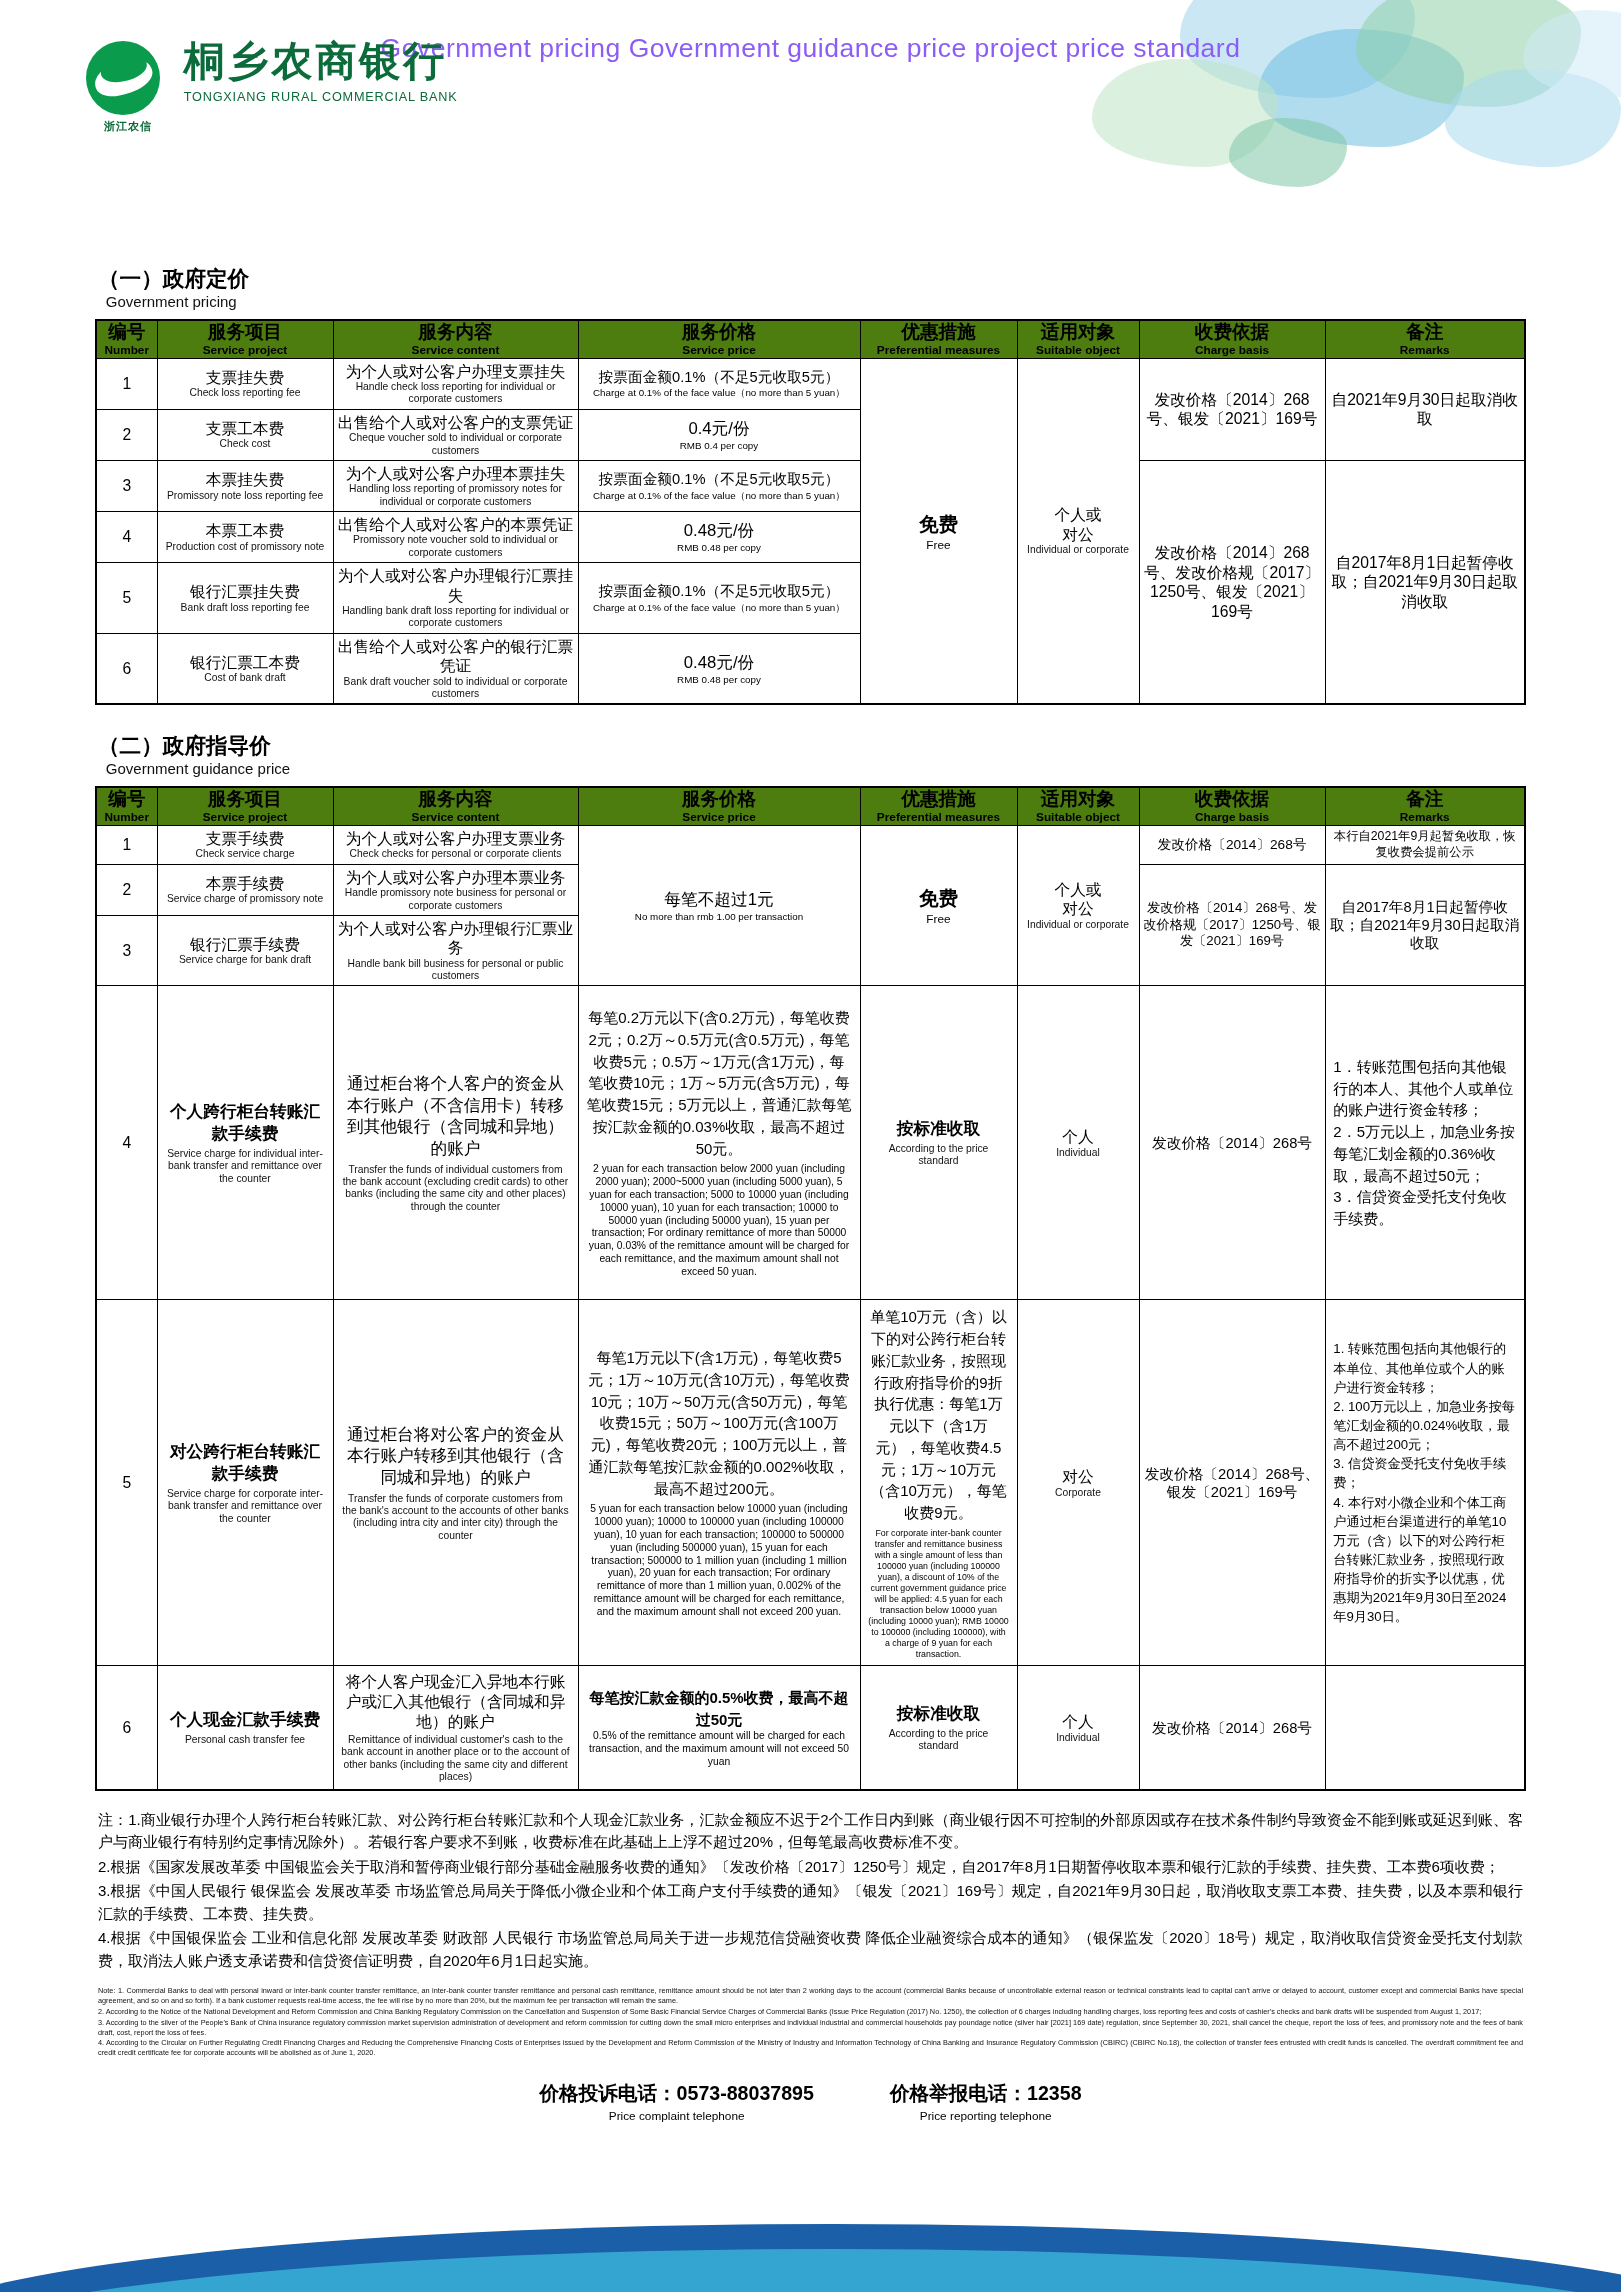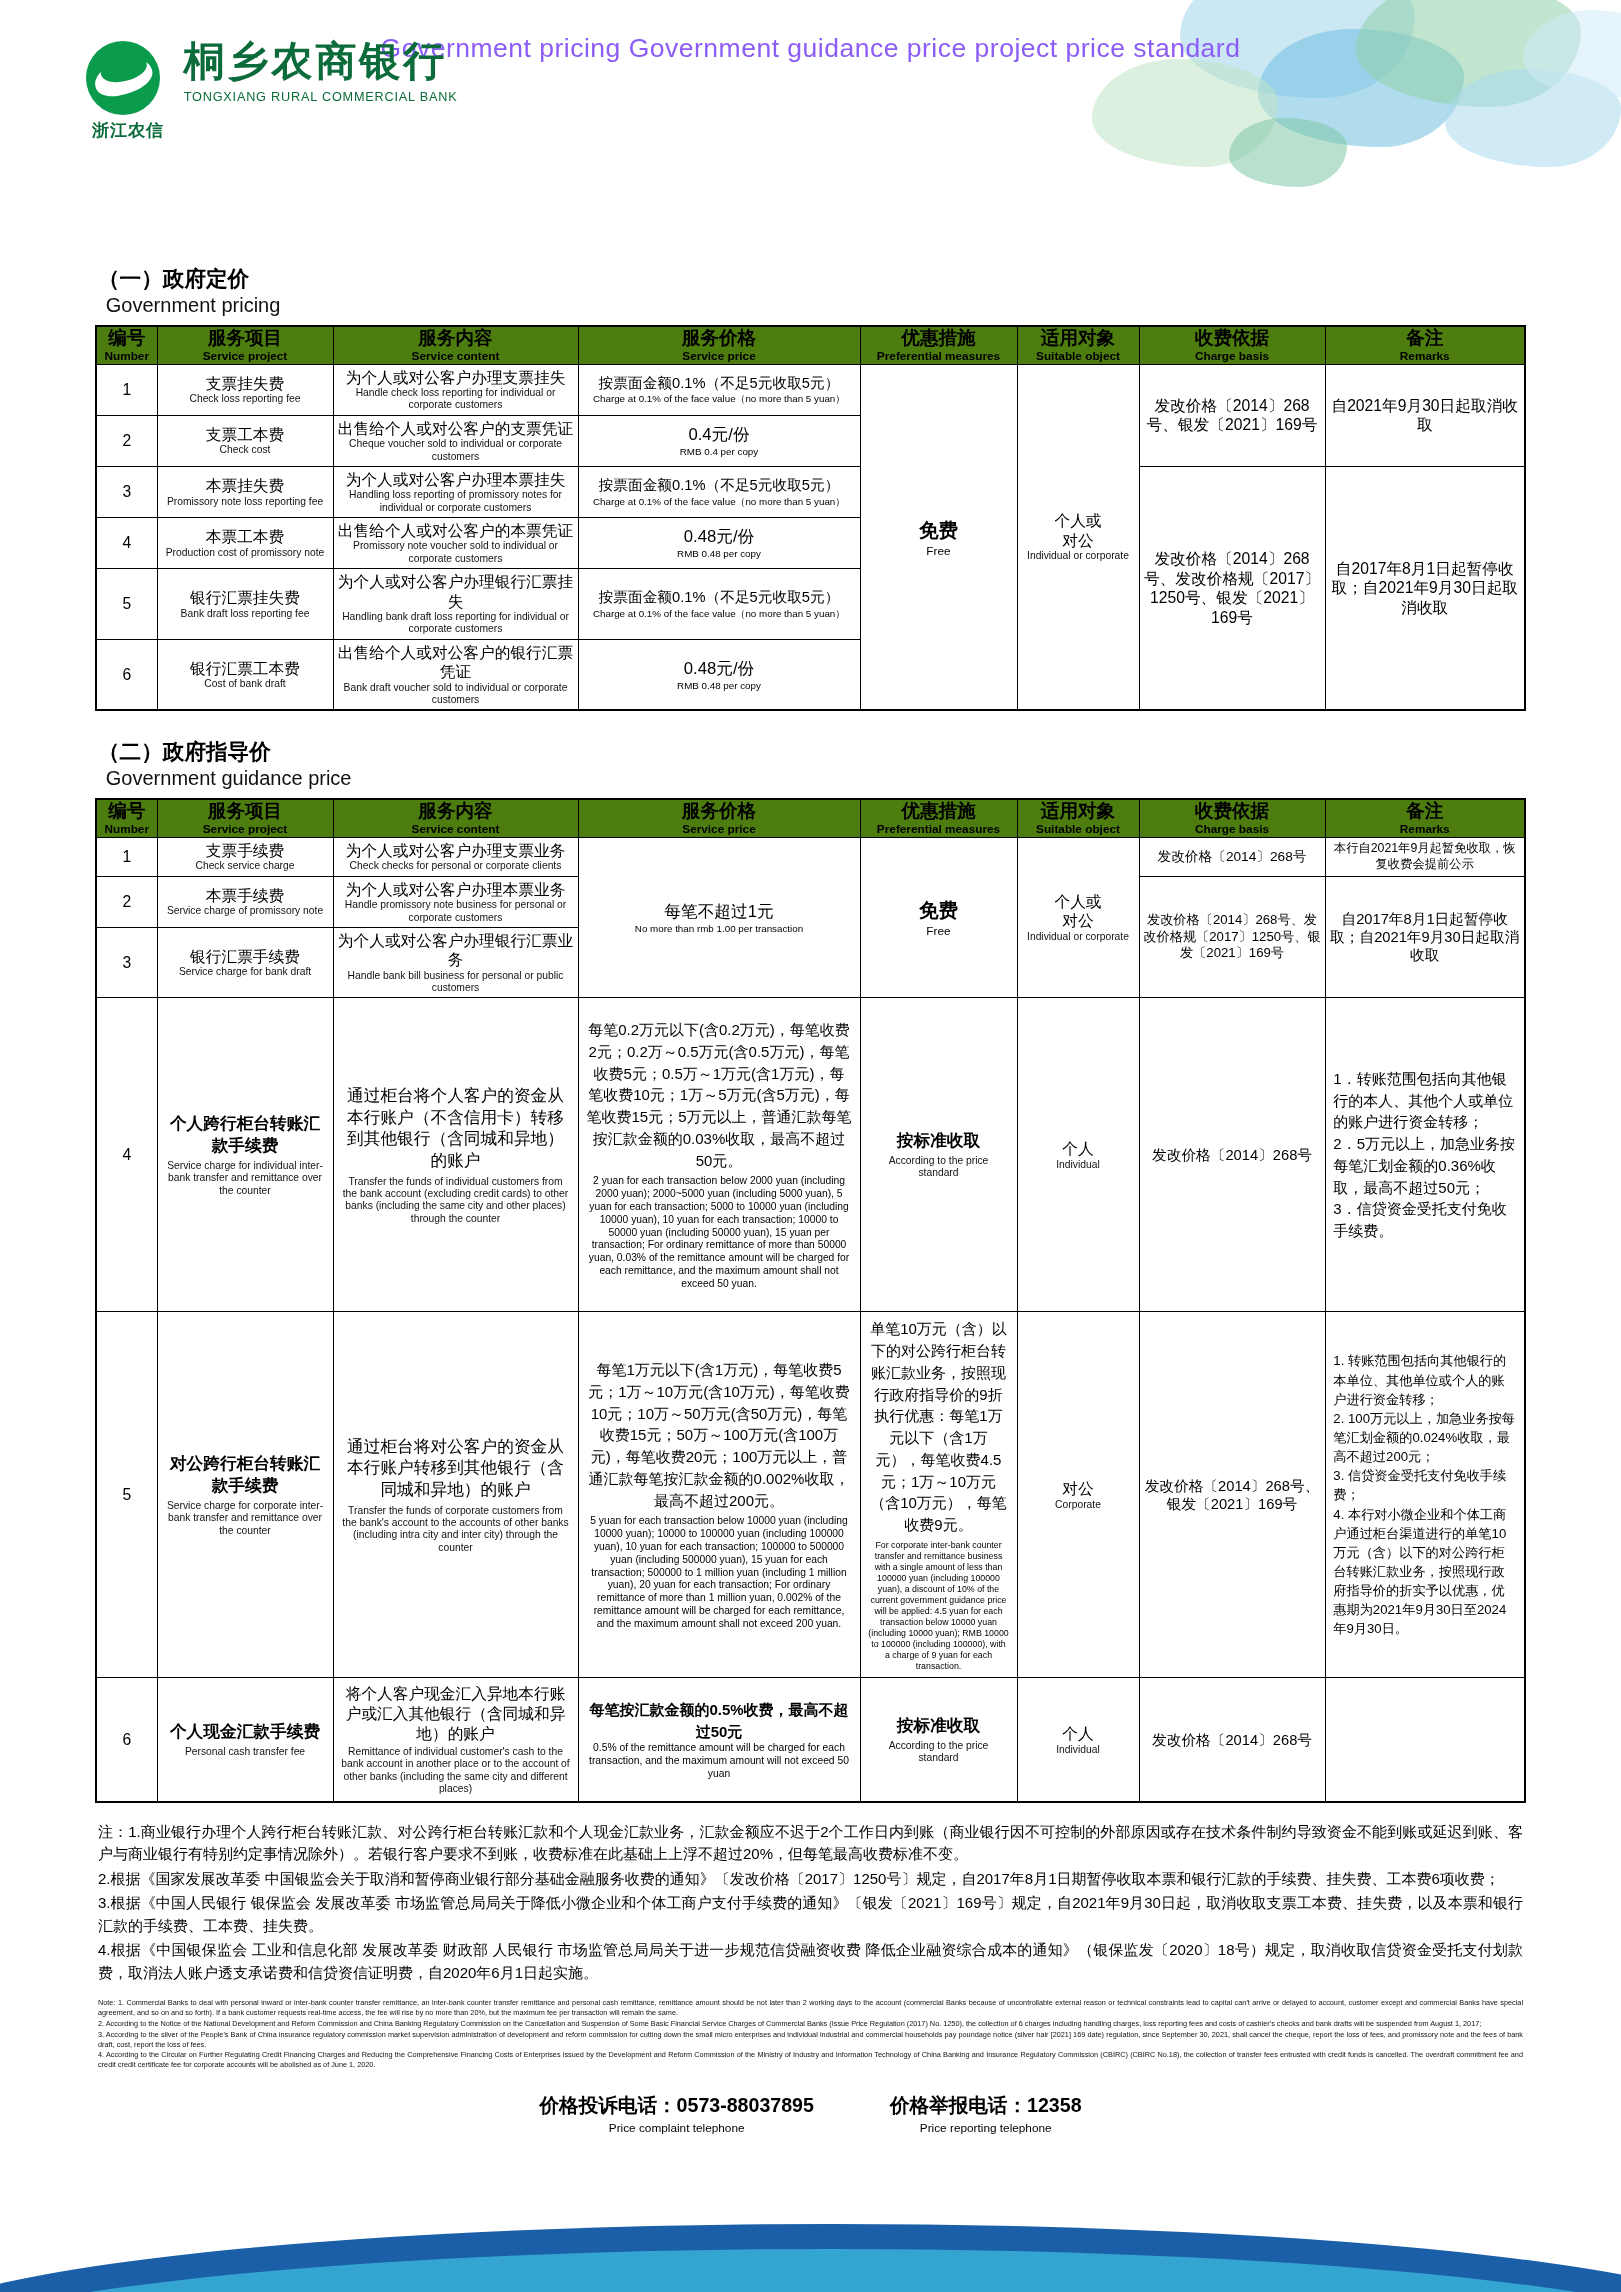--- a/index.html
+++ b/index.html
@@ -25,29 +25,29 @@
   .bottom-arc .a2{position:absolute;left:-98px;bottom:-172px;width:1862px;height:216px;border-radius:50%;background:#39b0d8;opacity:.85;}
 
   .header{position:relative;padding:27.4px 0 0 0;height:211px;}
   .logo-wrap{position:absolute;left:86px;top:41px;display:flex;align-items:flex-start;}
   .logo-mark{width:84px;height:84px;position:relative;}
   .logo-circle{width:74px;height:74px;border-radius:50%;background:#0b9b4c;position:relative;overflow:hidden;}
   .logo-circle:after{content:"";position:absolute;left:7.8px;top:19.6px;width:59px;height:33px;
      background:#fff;border-radius:50% 50% 45% 45%;transform:rotate(-18deg);}
   .logo-circle:before{content:"";position:absolute;left:13.7px;top:13.7px;width:47px;height:25.5px;
      background:#0b9b4c;border-radius:60% 40% 50% 50%;z-index:2;transform:rotate(-14deg);}
-  .logo-sub{font-size:17px;color:#0b6b3a;letter-spacing:1px;margin-top:3.9px;text-align:center;width:84px;font-weight:bold;}
+  .logo-sub{font-size:11px;color:#0b6b3a;letter-spacing:1px;margin-top:3.9px;text-align:center;width:84px;font-weight:bold;}
   .logo-text{margin-left:13.7px;}
   .bank-cn{font-size:41px;font-weight:bold;color:#0b6b3a;letter-spacing:2.9px;line-height:1;}
   .bank-en{font-size:12.7px;color:#0b6b3a;letter-spacing:0.8px;margin-top:7.8px;}
   .title-cn{text-align:center;font-size:49px;font-weight:bold;color:#17489e;letter-spacing:3.9px;margin-top:9.8px;}
   .title-en{text-align:center;font-size:26.5px;color:#8b5cf6;margin-top:5.9px;letter-spacing:0.5px;}
 
   .section-head{margin:25.5px 0 7.8px 98px;font-size:21.6px;font-weight:bold;color:#000;}
-  .section-head .en{font-size:20px;font-weight:normal;margin-left:7.8px;}
+  .section-head .en{font-size:15px;font-weight:normal;margin-left:7.8px;}
 
   table{border-collapse:collapse;margin:0 auto;width:1429px;table-layout:fixed;}
   table, th, td{border:1px solid #000;}
   table{border:2px solid #000;}
   th{background:#4d7c0f;padding:0 2px;text-align:center;vertical-align:middle;}
   td{padding:2.9px 2.9px;text-align:center;vertical-align:middle;}
   .th-cn{font-size:18.6px;font-weight:bold;display:block;line-height:1.15;}
   .th-en{font-size:11.8px;font-weight:bold;display:block;line-height:1.15;margin-top:2px;}
   .cn{font-size:15.7px;line-height:1.25;display:block;}
   .en{font-size:10.3px;line-height:1.2;display:block;color:#111;}

